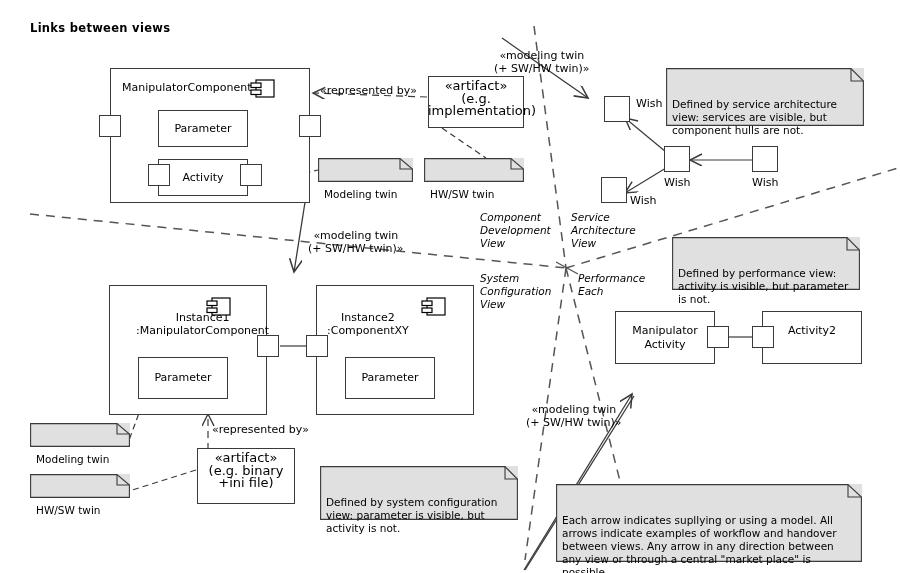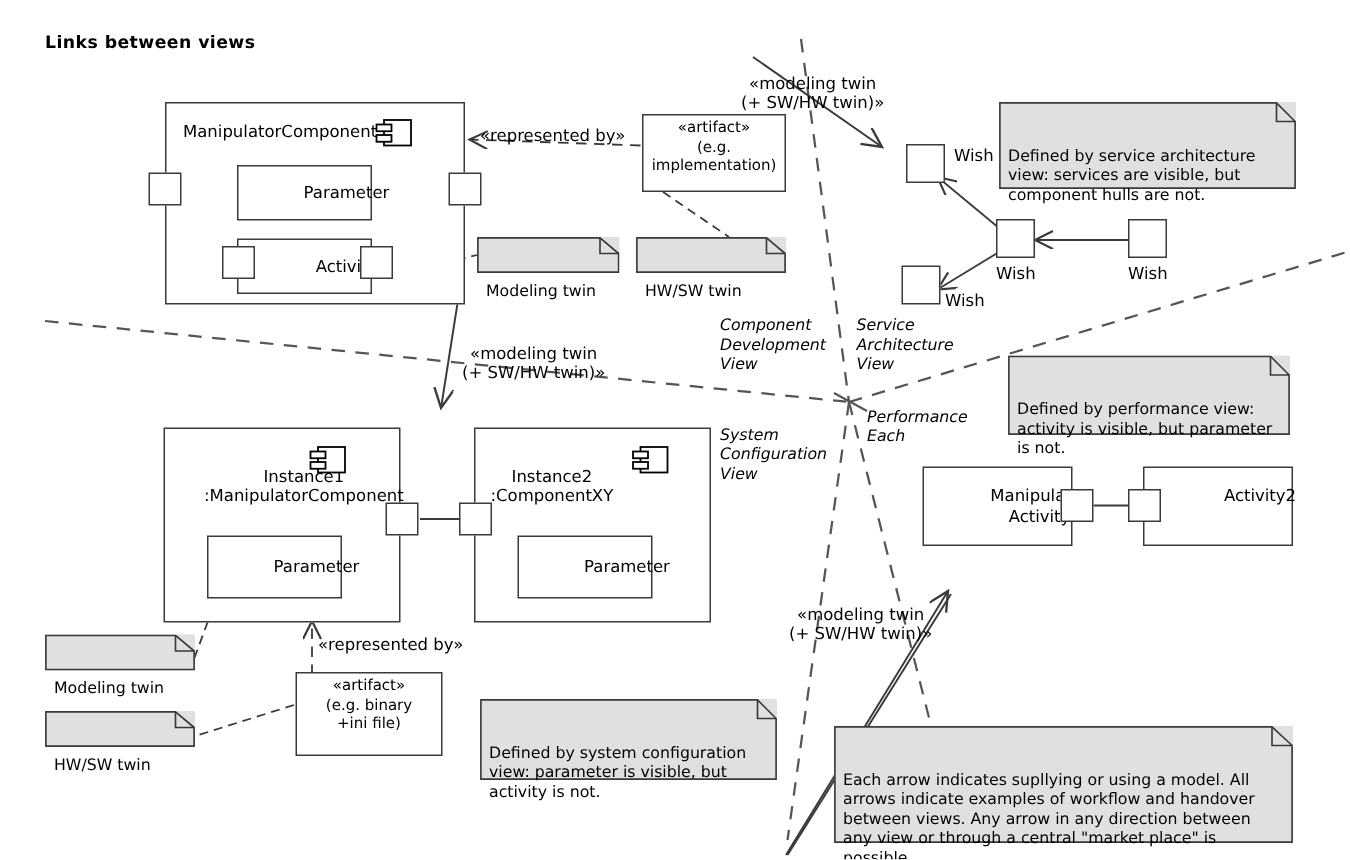--- a/index.html
+++ b/index.html
@@ -55,21 +55,20 @@
   .ctr {
     position: absolute;
     display: flex;
     align-items: center;
     justify-content: center;
     text-align: center;
     font-size: 11px;
     line-height: 13.5px;
     color: #000000;
     white-space: pre;
-    margin-left: 28px;
   }
   .note {
     position: absolute;
     background: #e0e0e0;
     box-sizing: border-box;
     font-size: 10.5px;
     line-height: 13px;
     color: #000000;
     padding: 4px 6px 3px 6px;
     white-space: pre-line;
@@ -80,21 +79,21 @@
   .viewlbl {
     position: absolute;
     font-size: 10.5px;
     line-height: 13px;
     color: #000000;
     white-space: pre-line;
     font-style: italic;
   }
   .stereo {
     position: absolute;
-    font-size: 10px;
+    font-size: 13px;
     color: #000000;
     white-space: pre-line;
     line-height: 12.5px;
   }
 </style>
 </head>
 <body>
 
 <div id="canvas">
 
@@ -251,21 +250,21 @@
     </svg>
     <span class="note-text">Defined by performance view: activity is visible, but parameter is not.</span>
   </div>
 
   <div class="viewlbl" style="left:480px; top:211px;">Component
 Development
 View</div>
   <div class="viewlbl" style="left:571px; top:211px;">Service
 Architecture
 View</div>
-  <div class="viewlbl" style="left:480px; top:272px;margin-top:12px;">System
+  <div class="viewlbl" style="left:480px; top:272px;">System
 Configuration
 View</div>
   <div class="viewlbl" style="left:578px; top:272px;">Performance
 Each</div>
 
   <div class="lbl" style="left:308px; top:229px;">«modeling twin
 (+ SW/HW twin)»</div>
 
   <div class="box" style="left:109px; top:285px; width:158px; height:130px;"></div>
   <div class="lbl" style="left:136px; top:311px;"><span>Instance1</span><br><span>:ManipulatorComponent</span></div>

